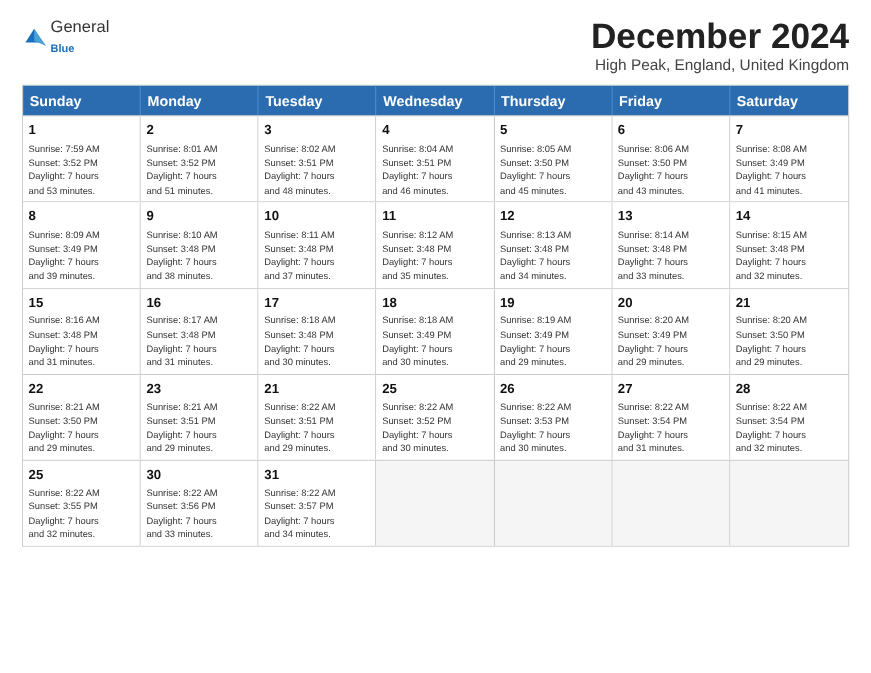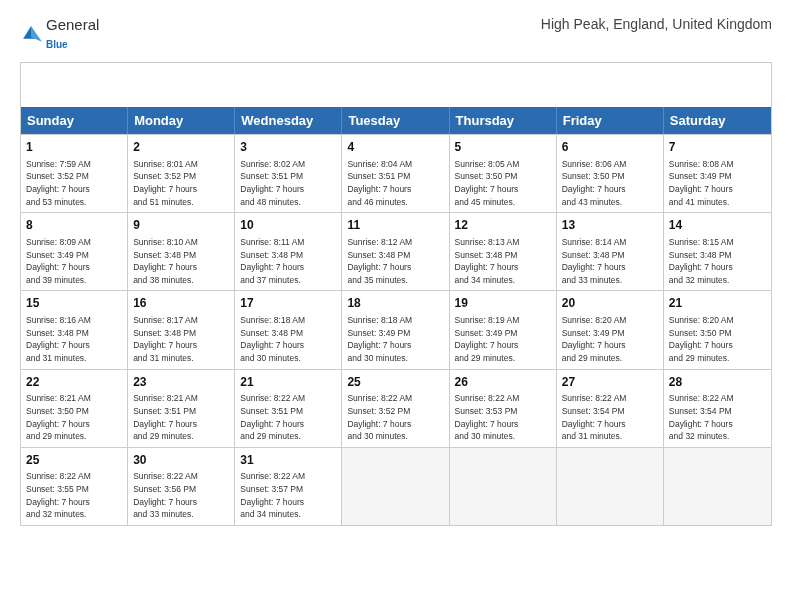--- a/index.html
+++ b/index.html
@@ -58,21 +58,20 @@
     .calendar {
       flex: 1;
       display: flex;
       flex-direction: column;
       border: 1px solid #ccc;
     }
     .cal-header-row {
       display: grid;
       grid-template-columns: repeat(7, 1fr);
       background: #2b6cb0;
-      margin-top: 44px;
     }
     .cal-header-cell {
       color: #fff;
       font-weight: 700;
       font-size: 13px;
       padding: 6px 6px;
       text-align: left;
       border-right: 1px solid #4a8acf;
     }
     .cal-header-cell:last-child { border-right: none; }
@@ -120,30 +119,31 @@
       <svg class="logo-icon" viewBox="0 0 28 28">
         <polygon points="14,4 24,20 4,20" fill="#1a6fbd"></polygon>
         <polygon points="14,4 28,24 14,18" fill="#4a9fd4"></polygon>
       </svg>
       <div>
         <div><span class="logo-text-general">General</span></div>
         <div><span class="logo-text-blue">Blue</span></div>
       </div>
     </div>
     <div class="title-block">
+      <div class="month-title">December 2024</div>
       <div class="subtitle">High Peak, England, United Kingdom</div>
     </div>
   </div>
 
   <div class="calendar">
     <div class="cal-header-row">
       <div class="cal-header-cell">Sunday</div>
       <div class="cal-header-cell">Monday</div>
+      <div class="cal-header-cell">Tuesday</div>
       <div class="cal-header-cell">Wednesday</div>
-      <div class="cal-header-cell">Tuesday</div>
       <div class="cal-header-cell">Thursday</div>
       <div class="cal-header-cell">Friday</div>
       <div class="cal-header-cell">Saturday</div>
     </div>
     <div class="cal-body" id="cal-body">
     <div class="cal-row">
           <div class="cal-cell"><span class="day-num">1</span>
 <span class="cell-text">Sunrise: 7:59 AM<br>Sunset: 3:52 PM<br>Daylight: 7 hours<br>and 53 minutes.</span></div>
           <div class="cal-cell"><span class="day-num">2</span>
 <span class="cell-text">Sunrise: 8:01 AM<br>Sunset: 3:52 PM<br>Daylight: 7 hours<br>and 51 minutes.</span></div>

